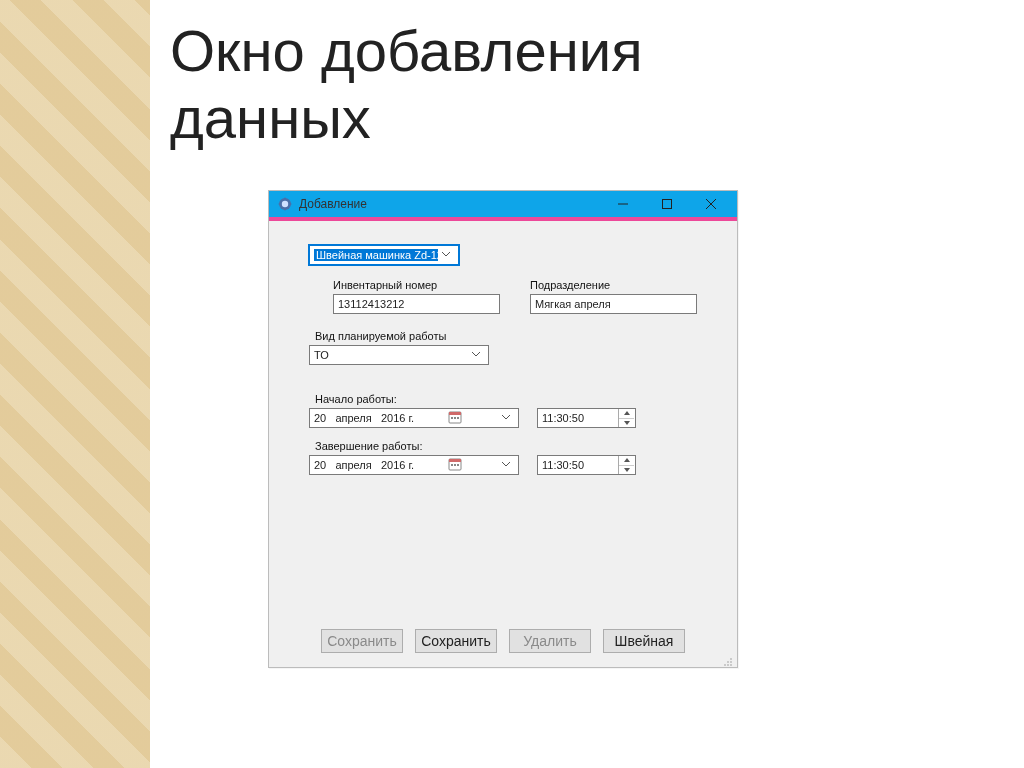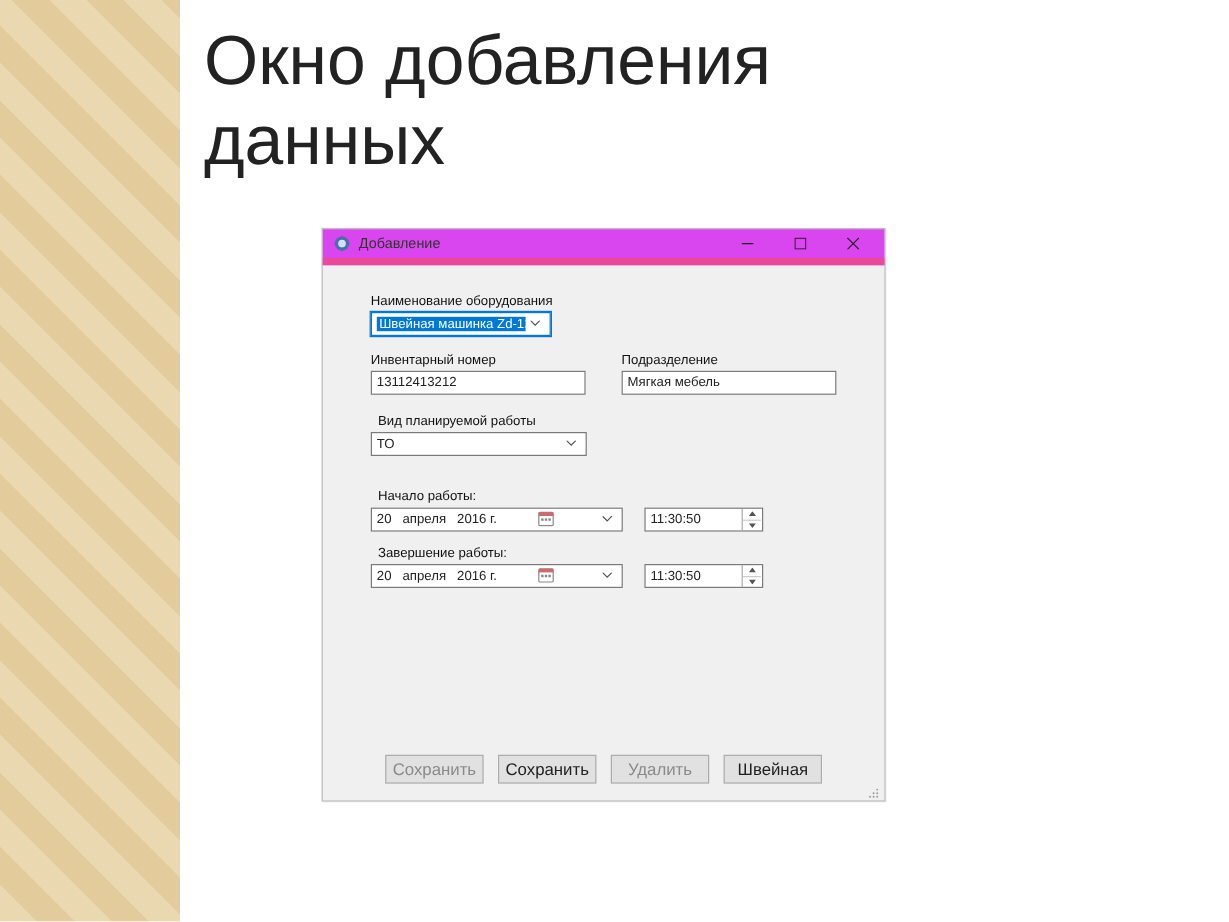--- a/index.html
+++ b/index.html
@@ -37,25 +37,25 @@
     top: 190px;
     width: 470px;
     height: 478px;
     background: #f0f0f0;
     border: 1px solid #bcbcbc;
     box-shadow: 1px 1px 0 rgba(0,0,0,0.04);
   }
   .titlebar {
     height: 30px;
     width: 100%;
-    background: #d946ef;
+    background: #0ea5e9;
     display: flex;
     align-items: center;
     padding: 0 4px 0 8px;
-    border-bottom: 6px solid #ec4899;
+    border-bottom: 4px solid #ec4899;
   }
   .titlebar .app-icon {
     width: 16px; height: 16px;
     margin-right: 6px;
   }
   .titlebar .title-text {
     font-size: 12px;
     color: #333;
     flex: 0 0 auto;
   }
@@ -75,20 +75,21 @@
   .label {
     font-size: 11px;
     margin-bottom: 3px;
     color: #111;
   }
   .row { margin-bottom: 14px; }
   .row-split {
     display: flex;
     gap: 30px;
     margin-bottom: 16px;
+    margin-left: 24px;
   }
   .col { flex: 1; }
   .textbox, .combobox, .datebox, .timebox {
     height: 20px;
     border: 1px solid #7a7a7a;
     background: #fff;
     font-size: 11px;
     display: flex;
     align-items: center;
     padding: 0 4px;
@@ -195,42 +196,41 @@
       <svg width="10" height="10">
           <line x1="0" y1="0" x2="10" y2="10" stroke="#222" stroke-width="1"></line>
           <line x1="10" y1="0" x2="0" y2="10" stroke="#222" stroke-width="1"></line>
         </svg>
     </span>
   </div>
 
   <div class="body">
 
     <div class="row">
-      <div class="label">Наименование оборудования</div>
       <div class="combobox focused">
         <span class="sel-text">Швейная машинка Zd-1231</span>
         <span class="dd-arrow">
           <svg width="8" height="6">
               <path d="M0 0 L4 4 L8 0" fill="none" stroke="#555" stroke-width="1"></path>
             </svg>
         </span>
       </div>
     </div>
 
     <div class="row-split">
       <div class="col">
         <div class="label">Инвентарный номер</div>
         <div class="textbox">
           <span>13112413212</span>
         </div>
       </div>
       <div class="col">
         <div class="label">Подразделение</div>
         <div class="textbox">
-          <span>Мягкая мебель</span>
+          <span>Мягкая апреля</span>
         </div>
       </div>
     </div>
 
     <div class="row" style="margin-bottom:28px">
       <div class="label" style="padding-left:6px">Вид планируемой работы</div>
       <div class="combobox selectbox">
         <span class="sel-plain">ТО</span>
         <span class="dd-arrow">
           <svg width="8" height="6">

